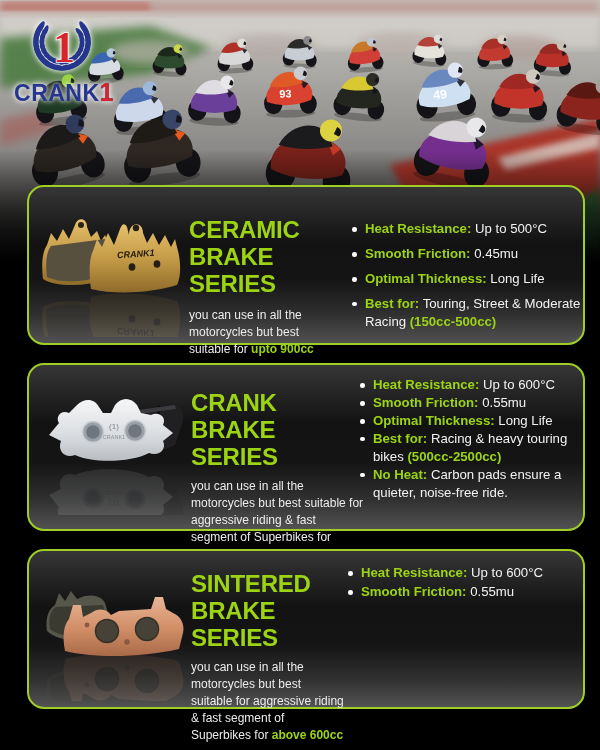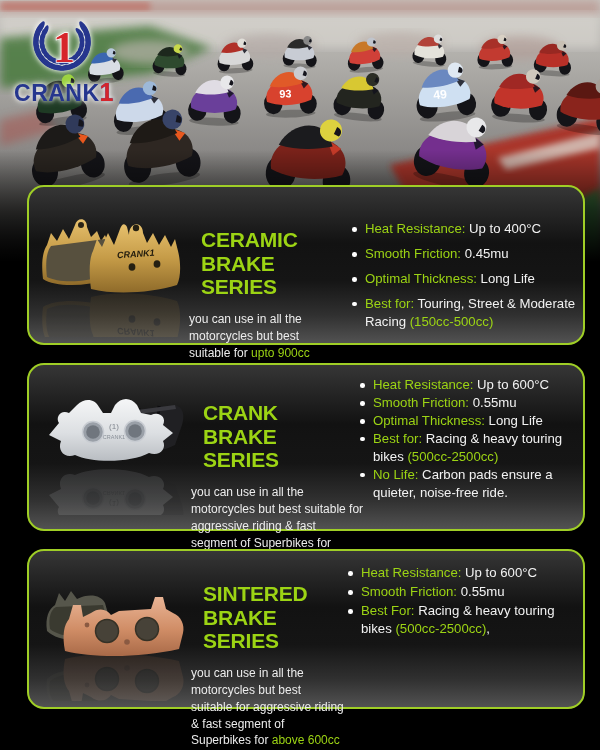--- a/index.html
+++ b/index.html
@@ -25,24 +25,24 @@
   .c1{top:363px;height:168px;}
   .c2{top:549px;height:160px;}
 
   .pad-art{position:absolute;left:6px;top:12px;width:154px;height:138px;}
   .pad-art svg{width:100%;height:100%;}
 
   .mid{position:absolute;}
   .c0 .mid{left:160px;top:29px;width:142px;}
   .c1 .mid{left:162px;top:24px;width:174px;}
   .c2 .mid{left:162px;top:19px;width:154px;}
-  .title{margin:12px;color:var(--green);font-size:21px;font-weight:700;line-height:1.13;letter-spacing:-.2px;}
+  .title{margin:0;color:var(--green);font-size:24px;font-weight:700;line-height:1.13;letter-spacing:-.2px;}
   .desc{margin:10px 0 0 0;color:#ececec;font-size:12px;line-height:1.4;font-weight:400;}
   .c1 .desc,.c2 .desc{margin-top:8px;}
-  .hl{color:var(--green);font-weight:400;font-style:normal;}
+  .hl{color:var(--green);font-weight:700;font-style:normal;}
 
   .bullets{position:absolute;margin:0;padding:0;list-style:none;color:#f2f2f2;
            font-size:13.2px;line-height:1.36;}
   .c0 .bullets{left:322px;top:33px;width:232px;}
   .c1 .bullets{left:330px;top:11px;width:228px;}
   .c2 .bullets{left:318px;top:13px;width:240px;}
   .bullets li{position:relative;padding-left:14px;}
   .c0 .bullets li{margin-bottom:7px;}
   .c1 .bullets li{margin-bottom:0px;}
   .c2 .bullets li{margin-bottom:1px;}
@@ -374,21 +374,21 @@
           <text x="101" y="58" text-anchor="middle" font-size="9" font-weight="700" font-style="italic" fill="#221c0e" transform="rotate(-4 101 58)">CRANK1</text>
         </g>
         <use href="#cpads0" transform="translate(0,188) scale(1,-1)" opacity="0.12"></use>
       </svg>
     </div>
     <div class="mid">
       <h2 class="title"><span>CERAMIC</span><br><span>BRAKE SERIES</span></h2>
       <p class="desc"><span>you can use in all the motorcycles but best suitable for </span><strong class="hl">upto 900cc</strong></p>
     </div>
     <ul class="bullets">
-        <li><strong class="hl">Heat Resistance:</strong><span> Up to 400°C</span></li>
+        <li><strong class="hl">Heat Resistance:</strong><span> Up to 500°C</span></li>
         <li><strong class="hl">Smooth Friction:</strong><span> 0.45mu</span></li>
         <li><strong class="hl">Optimal Thickness:</strong><span> Long Life</span></li>
         <li><strong class="hl">Best for:</strong><span> Touring, Street &amp; Moderate Racing </span><strong class="hl">(150cc-500cc)</strong></li>
       </ul>
   </section>
 
   <section class="card c1">
     <div class="pad-art">
       <svg viewBox="0 0 154 138">
         <defs>
@@ -418,21 +418,21 @@
     </div>
     <div class="mid">
       <h2 class="title"><span>CRANK</span><br><span>BRAKE SERIES</span></h2>
       <p class="desc"><span>you can use in all the motorcycles but best suitable for aggressive riding &amp; fast segment of Superbikes for </span><strong class="hl">above 600cc</strong></p>
     </div>
     <ul class="bullets">
         <li><strong class="hl">Heat Resistance:</strong><span> Up to 600°C</span></li>
         <li><strong class="hl">Smooth Friction:</strong><span> 0.55mu</span></li>
         <li><strong class="hl">Optimal Thickness:</strong><span> Long Life</span></li>
         <li><strong class="hl">Best for:</strong><span> Racing &amp; heavy touring bikes </span><strong class="hl">(500cc-2500cc)</strong></li>
-        <li><strong class="hl">No Life:</strong><span> Carbon pads ensure a quieter, noise-free ride.</span></li>
+        <li><strong class="hl">No Heat:</strong><span> Carbon pads ensure a quieter, noise-free ride.</span></li>
       </ul>
   </section>
 
   <section class="card c2">
     <div class="pad-art">
       <svg viewBox="0 0 154 138">
         <defs>
           <linearGradient id="copperg" x1="0" y1="0" x2="0" y2="1">
             <stop offset="0" stop-color="#e9b495"></stop>
               <stop offset=".55" stop-color="#d08d66"></stop>
@@ -453,17 +453,16 @@
         <use href="#cpads2" transform="translate(0,184) scale(1,-1)" opacity="0.12"></use>
       </svg>
     </div>
     <div class="mid">
       <h2 class="title"><span>SINTERED</span><br><span>BRAKE SERIES</span></h2>
       <p class="desc"><span>you can use in all the motorcycles but best suitable for aggressive riding &amp; fast segment of Superbikes for </span><strong class="hl">above 600cc</strong></p>
     </div>
     <ul class="bullets">
         <li><strong class="hl">Heat Resistance:</strong><span> Up to 600°C</span></li>
         <li><strong class="hl">Smooth Friction:</strong><span> 0.55mu</span></li>
-        <li><strong class="hl">Best For:</strong><span> Racing &amp; heavy touring bikes </span><strong class="hl">(500cc-2500cc)</strong><span>,</span></li>
       </ul>
   </section>
 
 </div>
 
 </body></html>

